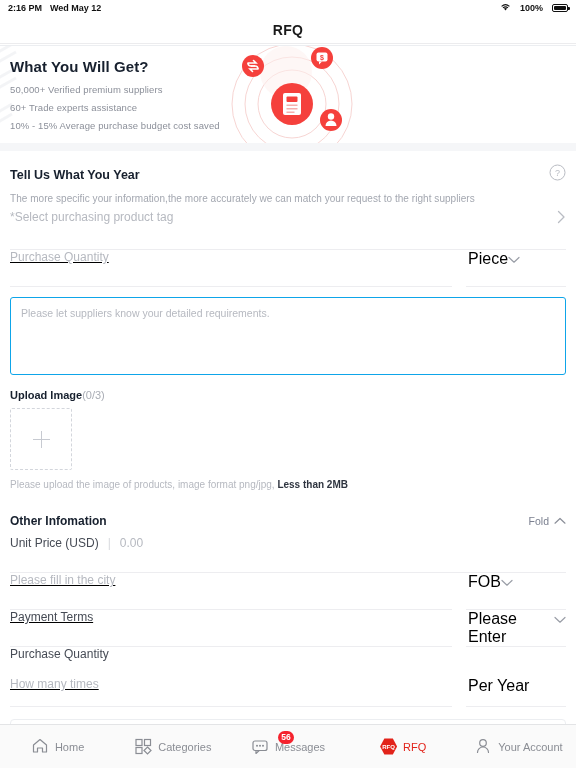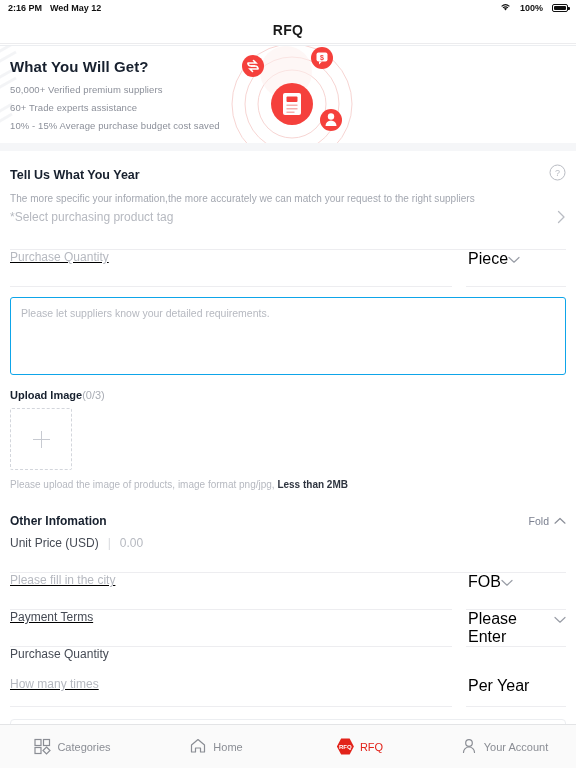--- a/index.html
+++ b/index.html
@@ -369,38 +369,51 @@
 
     <div class="bottom-box"></div>
   </div>
 </div>
 
 <div class="tabbar">
 
   <div class="tab">
     <span>
       <svg width="18" height="18" viewBox="0 0 18 18">
+          <path d="M2.5 8 L9 2.5 L15.5 8 V15 H11.5 V11 H6.5 V15 H2.5 Z" fill="none" stroke="#8a8d94" stroke-width="1.2" stroke-linejoin="round"></path>
+        </svg>
+    </span>
+    <span>Home</span>
+  </div>
+
+  <div class="tab">
+    <span>
+      <svg width="18" height="18" viewBox="0 0 18 18">
           <rect x="2" y="2.5" width="6" height="6" fill="none" stroke="#8a8d94" stroke-width="1.2"></rect>
           <rect x="10.5" y="2.5" width="6" height="6" fill="none" stroke="#8a8d94" stroke-width="1.2"></rect>
           <rect x="2" y="10.5" width="6" height="6" fill="none" stroke="#8a8d94" stroke-width="1.2"></rect>
           <path d="M13.5 10 L17 13.5 L13.5 17 L10 13.5 Z" fill="none" stroke="#8a8d94" stroke-width="1.2"></path>
         </svg>
     </span>
     <span>Categories</span>
   </div>
 
   <div class="tab">
+    <span class="badge">56</span>
     <span>
       <svg width="18" height="18" viewBox="0 0 18 18">
-          <path d="M2.5 8 L9 2.5 L15.5 8 V15 H11.5 V11 H6.5 V15 H2.5 Z" fill="none" stroke="#8a8d94" stroke-width="1.2" stroke-linejoin="round"></path>
+          <rect x="2" y="4" width="14" height="9.5" rx="2" fill="none" stroke="#8a8d94" stroke-width="1.2"></rect>
+          <path d="M5 13.5 v3 l3.2 -3" fill="none" stroke="#8a8d94" stroke-width="1.2" stroke-linejoin="round"></path>
+          <circle cx="6" cy="8.8" r="1" fill="#8a8d94"></circle>
+          <circle cx="9" cy="8.8" r="1" fill="#8a8d94"></circle>
+          <circle cx="12" cy="8.8" r="1" fill="#8a8d94"></circle>
         </svg>
     </span>
-    <span>Home</span>
-  </div>
-
+    <span>Messages</span>
+  </div>
 
   <div class="tab active">
     <span class="hexrfq">
       <span>RFQ</span>
     </span>
     <span>RFQ</span>
   </div>
 
   <div class="tab">
     <span>

